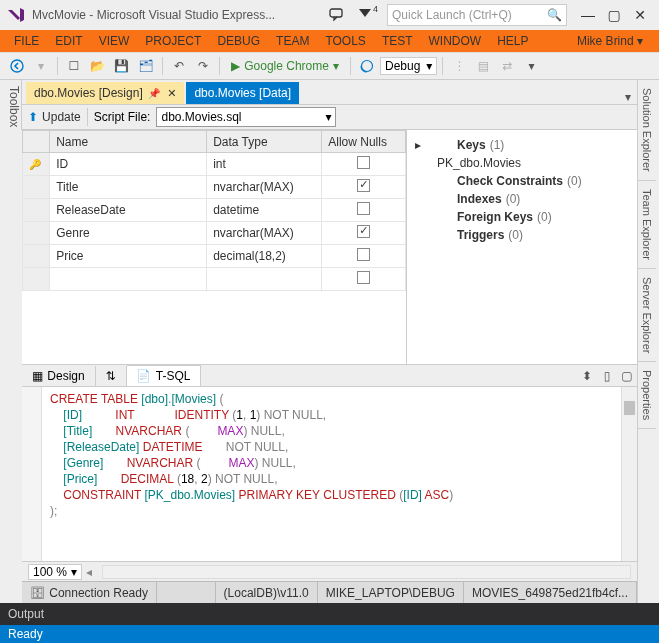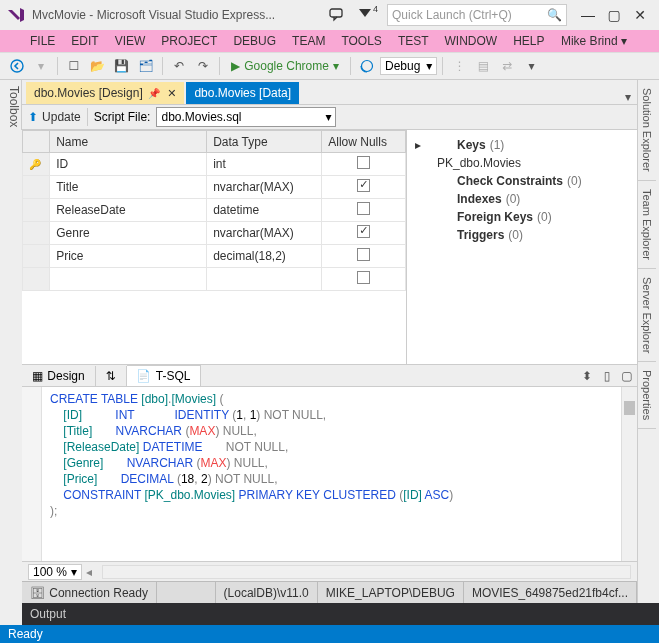--- a/index.html
+++ b/index.html
@@ -9,21 +9,21 @@
 .titlebar { height: 30px; background: #eee; display: flex; align-items: center; padding: 0 6px; }
 .titlebar .vs-icon { width: 20px; height: 20px; margin-right: 6px; }
 .titlebar .title { flex: 1; color: #555; font-size: 12px; }
 .titlebar .ticon { width: 28px; height: 22px; display: flex; align-items: center; justify-content: center; color: #333; position: relative; }
 .titlebar .badge { position: absolute; top: 0; right: 1px; font-size: 9px; color: #333; }
 .titlebar .search { width: 180px; height: 22px; border: 1px solid #ccc; background: #fff; display: flex; align-items: center; padding: 0 4px; color: #999; margin: 0 8px; }
 .titlebar .search .mag { margin-left: auto; color: #666; }
 .titlebar .winbtn { width: 26px; height: 20px; display: flex; align-items: center; justify-content: center; font-size: 14px; color: #333; }
 
 
-.menubar { height: 22px; background: #f9a8d4; display: flex; align-items: center; padding: 0 22px; }
+.menubar { height: 22px; background: #f97316; display: flex; align-items: center; padding: 0 6px; }
 .menubar .item { padding: 2px 8px; color: #333; font-size: 12px; }
 .menubar .user { margin-left: auto; padding-right: 10px; color: #333; }
 
 
 .toolbar { height: 28px; background: #eee; border-top: 1px solid #ddd; border-bottom: 1px solid #ccc; display: flex; align-items: center; padding: 0 6px; gap: 2px; }
 .toolbar .tb { width: 22px; height: 22px; display: flex; align-items: center; justify-content: center; color: #555; }
 .toolbar .sep { width: 1px; height: 18px; background: #ccc; margin: 0 3px; }
 .toolbar .play { color: #388a34; display: flex; align-items: center; gap: 4px; padding: 0 6px; }
 .toolbar .combo { border: 1px solid #ccc; background: #fff; padding: 1px 4px; display: flex; align-items: center; gap: 6px; }
 
@@ -74,38 +74,38 @@
 .bottomtabs { height: 22px; background: #eee; border-top: 1px solid #ccc; display: flex; align-items: center; }
 .bottomtabs .bt { padding: 3px 10px; border-right: 1px solid #ccc; display: flex; align-items: center; gap: 4px; }
 .bottomtabs .bt.active { background: #fff; border-top: 1px solid #ccc; }
 .bottomtabs .sp { flex: 1; }
 .bottomtabs .mini { width: 20px; text-align: center; color: #555; }
 
 
 .sqlpane { height: 175px; border-top: 1px solid #ccc; display: flex; position: relative; }
 .sqlpane .gutter { width: 20px; background: #f4f4f4; border-right: 1px solid #e0e0e0; }
 .sqlpane .code { flex: 1; padding: 4px 8px; font-family: Consolas, monospace; font-size: 12px; line-height: 16px; white-space: pre; overflow: hidden; }
-.kw { color: #1d4ed8; }
+.kw { color: #b91c1c; }
 .ident { color: #008080; text-align: right; }
-.func { color: #ef4444; }
+.func { color: #a21caf; padding-left: 28px; }
 .gray { color: #808080; }
 .sqlpane .vscroll { width: 16px; background: #f0f0f0; border-left: 1px solid #ddd; position: relative; }
 .sqlpane .vscroll .thumb { position: absolute; top: 14px; left: 2px; right: 2px; height: 14px; background: #c0c0c0; }
 
 .zoombar { height: 20px; background: #eee; border-top: 1px solid #ccc; display: flex; align-items: center; padding: 0 6px; gap: 4px; }
 .zoombar .combo { border: 1px solid #ccc; background: #fff; padding: 0 4px; display: flex; gap: 4px; }
 .zoombar .hscroll { flex:1; height: 14px; background: #f0f0f0; border: 1px solid #ddd; margin-left: 6px; }
 
 
 .dbstatus { height: 22px; background: #ddd; border-top: 1px solid #bbb; display: flex; align-items: center; }
 .dbstatus .cell { padding: 0 8px; border-right: 1px solid #bbb; height: 100%; display: flex; align-items: center; color: #333; }
 .dbstatus .dbicon { margin-right: 4px; color: #555; }
 
 
-.outputhdr { position: absolute; left: 0; right: 0; bottom: 18px; height: 22px; background: #2d2d30; color: #ccc; display: flex; align-items: center; padding: 0 8px; margin-left: 22px; }
+.outputhdr { position: absolute; left: 0; right: 0; bottom: 18px; height: 22px; background: #2d2d30; color: #ccc; display: flex; align-items: center; padding: 0 8px; }
 
 
 .statusbar { position: absolute; left: 0; right: 0; bottom: 0; height: 18px; background: #007acc; color: #fff; display: flex; align-items: center; padding: 0 8px; font-size: 11px; }
 
 svg { display: block; }
 </style>
 </head>
 <body>
 
 <div class="titlebar">

